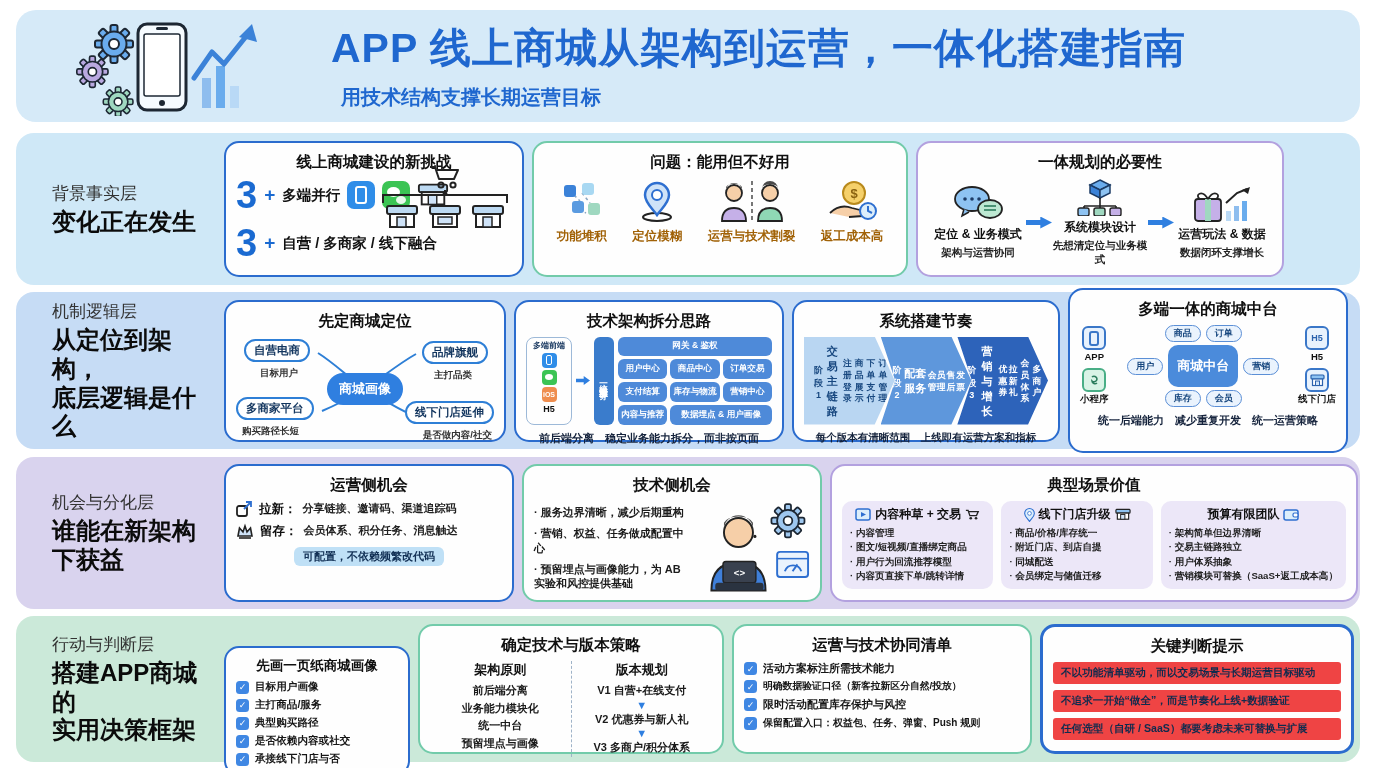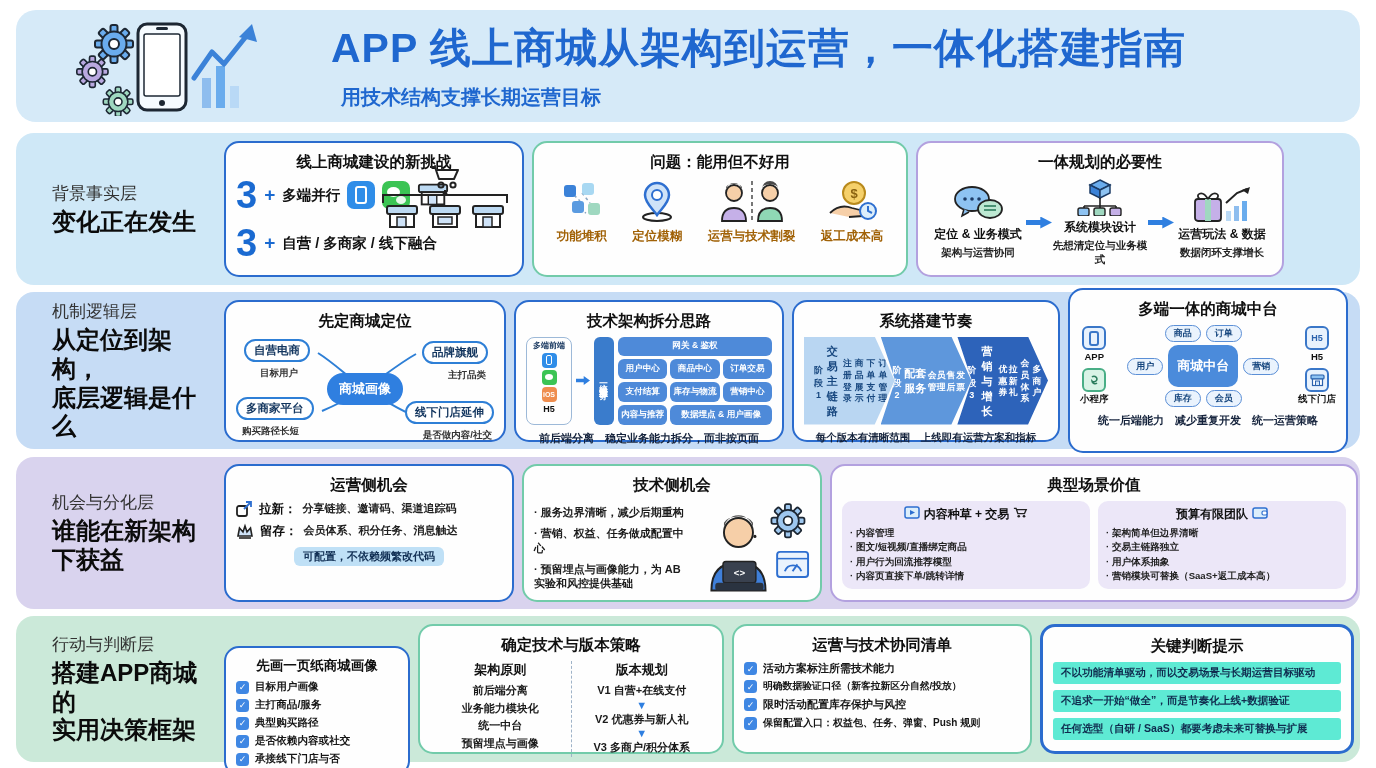--- a/index.html
+++ b/index.html
@@ -133,42 +133,42 @@
   .c32 { width:300px; height:138px; }
   .tech-wrap { display:flex; gap:6px; }
   .tech-b { flex:1; margin-top:4px; }
   .tech-b div { font-size:11px; font-weight:700; color:#1c1c1c; margin-bottom:6px; line-height:1.35; }
   .tech-b div::before { content:"· "; font-weight:900; }
 
   
   .c33 { width:528px; height:138px; }
   .scenes { display:flex; gap:8px; }
   .scene { flex:1; background:#ece7f8; border-radius:10px; padding:5px 8px; }
-  .scene .sh { font-size:12px; font-weight:900; color:#101010; text-align:center; display:flex; align-items:flex-start; justify-content:center; gap:4px; margin-bottom:3px; }
+  .scene .sh { font-size:12px; font-weight:900; color:#101010; text-align:center; display:flex; align-items:center; justify-content:center; gap:4px; margin-bottom:3px; }
   .scene .sb { font-size:9.6px; font-weight:700; color:#222; line-height:1.5; white-space:nowrap; }
   .scene .sb::before { content:"· "; }
 
   
   .c41 { width:186px; height:130px;margin-top:44px; }
   .c42 { width:306px; height:130px; }
   .c43 { width:300px; height:130px; }
   .c44 { width:314px; height:130px; }
   .ck { display:flex; align-items:center; gap:6px; margin-top:4px; }
   .chk { flex:0 0 auto; width:13px; height:13px; background:#3f87e3; border-radius:3.5px; color:#fff;
     font-size:9px; font-weight:900; display:flex; align-items:center; justify-content:center; }
   .ck .t { font-size:10.6px; font-weight:800; color:#161616; white-space:nowrap; }
   .c43 .ck .t { font-size:11px; }
   .cols { display:flex; margin-top:2px; }
   .col { flex:1; text-align:center; }
   .col + .col { border-left:1.5px dashed #9fb3c8; }
   .col .chd { font-size:13px; font-weight:900; color:#121212; margin-bottom:3px; }
   .col .ci { font-size:11px; font-weight:800; color:#1a1a1a; line-height:1.6; }
   .varr { color:#2f7fe0; font-size:11px; line-height:1; font-weight:900; }
   .tips { display:flex; flex-direction:column; gap:6px; margin-top:4px; }
-  .tip { background:#5eead4; border-radius:3px; padding:4px 8px; font-size:10.6px; font-weight:900; color:#0f2b4e; white-space:nowrap; }
+  .tip { background:#ef4444; border-radius:3px; padding:4px 8px; font-size:10.6px; font-weight:900; color:#0f2b4e; white-space:nowrap; }
 </style>
 </head>
 <body>
 
 <div class="stage">
 
   <div class="hdr">
     <div class="hdr-art">
       <svg width="215" height="100" viewBox="0 0 215 100">
         <defs>
@@ -369,21 +369,21 @@
       <div class="map">
         <svg class="links" width="258" height="104" viewBox="0 0 258 104">
           <path d="M129 52 C112 40 98 26 82 16" stroke="#2e7fd6" stroke-width="2" fill="none"></path>
           <path d="M129 52 C112 62 100 68 86 74" stroke="#2e7fd6" stroke-width="2" fill="none"></path>
           <path d="M129 52 C147 40 162 27 180 17" stroke="#2e7fd6" stroke-width="2" fill="none"></path>
           <path d="M129 52 C147 62 158 70 174 77" stroke="#2e7fd6" stroke-width="2" fill="none"></path>
         </svg>
         <div class="mnode" style="left:8px; top:2px;">自营电商</div>
         <div class="msub" style="left:24px; top:30px;">目标用户</div>
         <div class="mnode" style="right:6px; top:4px;">品牌旗舰</div>
-        <div class="msub" style="right:8px; top:32px;text-align:right;">主打品类</div>
+        <div class="msub" style="right:22px; top:32px;text-align:right;">主打品类</div>
         <div class="mnode" style="left:0px; top:60px;">多商家平台</div>
         <div class="msub" style="left:6px; top:88px;">购买路径长短</div>
         <div class="mnode" style="right:0px; top:64px;">线下门店延伸</div>
         <div class="msub" style="right:2px; top:92px;">是否做内容/社交</div>
         <div class="mcenter">商城画像</div>
       </div>
     </div>
 
     <div class="card b-blue c22">
       <div class="ctitle">技术架构拆分思路</div>
@@ -572,20 +572,38 @@
                 <circle cx="25" cy="22" r="3" fill="#222"></circle>
               </svg>
           </div>
           <div class="sb">内容管理</div>
           <div class="sb">图文/短视频/直播绑定商品</div>
           <div class="sb">用户行为回流推荐模型</div>
           <div class="sb">内容页直接下单/跳转详情</div>
         </div>
         <div class="scene">
           <div class="sh">
+            <svg width="11" height="14" viewBox="0 0 20 26">
+                <path d="M10 1 a9 9 0 0 1 9 9 c0 6 -6 10 -9 15 c-3 -5 -9 -9 -9 -15 a9 9 0 0 1 9 -9 z" fill="#dceefb" stroke="#2e6fd0" stroke-width="2"></path>
+                <circle cx="10" cy="10" r="3.5" fill="#fff" stroke="#2e6fd0" stroke-width="1.5"></circle>
+              </svg>
+            <span>线下门店升级</span>
+            <svg width="16" height="13" viewBox="0 0 34 26">
+                <rect x="2" y="2" width="30" height="8" rx="2" fill="#8ec3f2" stroke="#222" stroke-width="2.5"></rect>
+                <rect x="5" y="10" width="24" height="13" fill="#fff" stroke="#222" stroke-width="2.5"></rect>
+                <rect x="12" y="13" width="9" height="10" fill="#cfe3f8" stroke="#222" stroke-width="2"></rect>
+              </svg>
+          </div>
+          <div class="sb">商品/价格/库存统一</div>
+          <div class="sb">附近门店、到店自提</div>
+          <div class="sb">同城配送</div>
+          <div class="sb">会员绑定与储值迁移</div>
+        </div>
+        <div class="scene">
+          <div class="sh">
             <span>预算有限团队</span>
             <svg width="16" height="13" viewBox="0 0 16 13">
                 <rect x="1" y="2" width="14" height="10" rx="2" fill="#dceefb" stroke="#2e6fd0" stroke-width="1.5"></rect>
                 <rect x="10" y="5" width="5" height="4" rx="1.5" fill="#fff" stroke="#2e6fd0" stroke-width="1.2"></rect>
               </svg>
           </div>
           <div class="sb">架构简单但边界清晰</div>
           <div class="sb">交易主链路独立</div>
           <div class="sb">用户体系抽象</div>
           <div class="sb">营销模块可替换（SaaS+返工成本高）</div>

